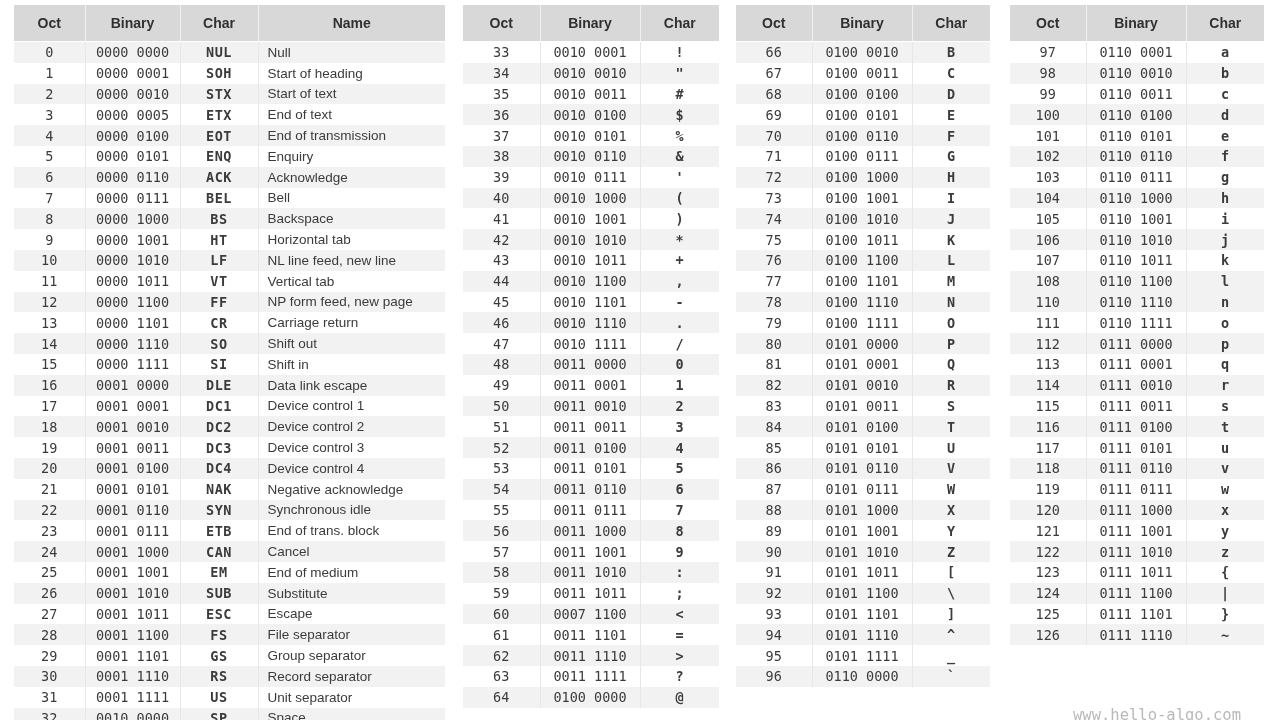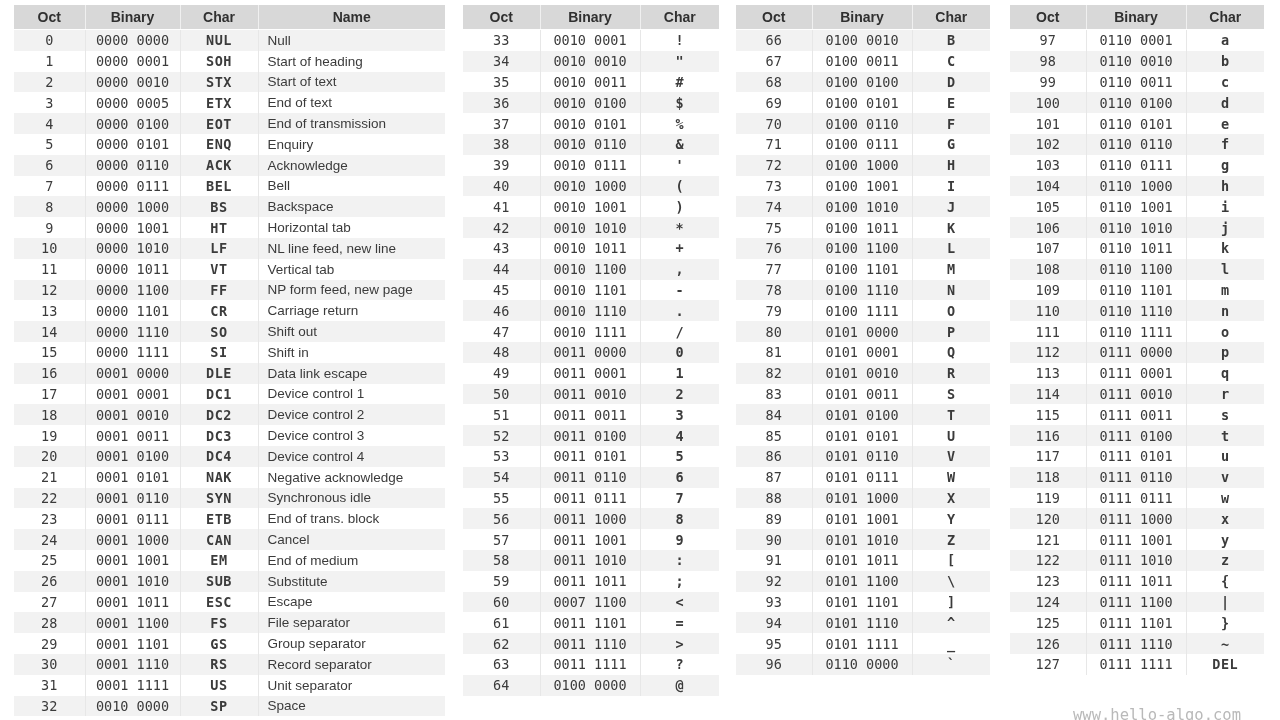--- a/index.html
+++ b/index.html
@@ -11,21 +11,21 @@
   .panel{position:absolute;top:5px;}
   .p1{left:14px;width:431px;}
   .p2{left:463px;width:256px;}
   .p3{left:736px;width:254px;}
   .p4{left:1010px;width:254px;}
   table{border-collapse:collapse;table-layout:fixed;width:100%;}
   th{
     background:var(--header-bg,#d8d8d8);
     color:#303030;font-size:14px;font-weight:bold;height:24px;
     border-bottom:1px solid #ffffff;border-right:1px solid #f0f0f0;
-    text-align:center;padding:0;
+    text-align:center;padding:6px;
   }
   th:last-child{border-right:none;}
   td{
     height:20.8px;padding:0;text-align:center;
     font-family:"DejaVu Sans Mono",monospace;
     font-size:13.5px;color:var(--text,#3b3b3b);
     border-right:1px solid #e7e7e7;background:#ffffff;
     white-space:nowrap;overflow:hidden;
   }
   td:last-child{border-right:none;}
@@ -686,25 +686,20 @@
           <tr>
             <td class="c0">107</td>
             <td class="c1">0110 1011</td>
             <td class="c2">k</td>
           </tr>
           <tr class="alt">
             <td class="c0">108</td>
             <td class="c1">0110 1100</td>
             <td class="c2">l</td>
           </tr>
-          <tr>
-            <td class="c0">109</td>
-            <td class="c1">0110 1101</td>
-            <td class="c2">m</td>
-          </tr>
           <tr class="alt">
             <td class="c0">110</td>
             <td class="c1">0110 1110</td>
             <td class="c2">n</td>
           </tr>
           <tr>
             <td class="c0">111</td>
             <td class="c1">0110 1111</td>
             <td class="c2">o</td>
           </tr>
@@ -775,25 +770,20 @@
           </tr>
           <tr>
             <td class="c0">125</td>
             <td class="c1">0111 1101</td>
             <td class="c2">}</td>
           </tr>
           <tr class="alt">
             <td class="c0">126</td>
             <td class="c1">0111 1110</td>
             <td class="c2">~</td>
-          </tr>
-          <tr>
-            <td class="c0">127</td>
-            <td class="c1">0111 1111</td>
-            <td class="c2">DEL</td>
           </tr>
         </tbody>
       </table>
   </div>
 
   <div class="watermark">www.hello-algo.com</div>
 
 </div>
 
 </body></html>

